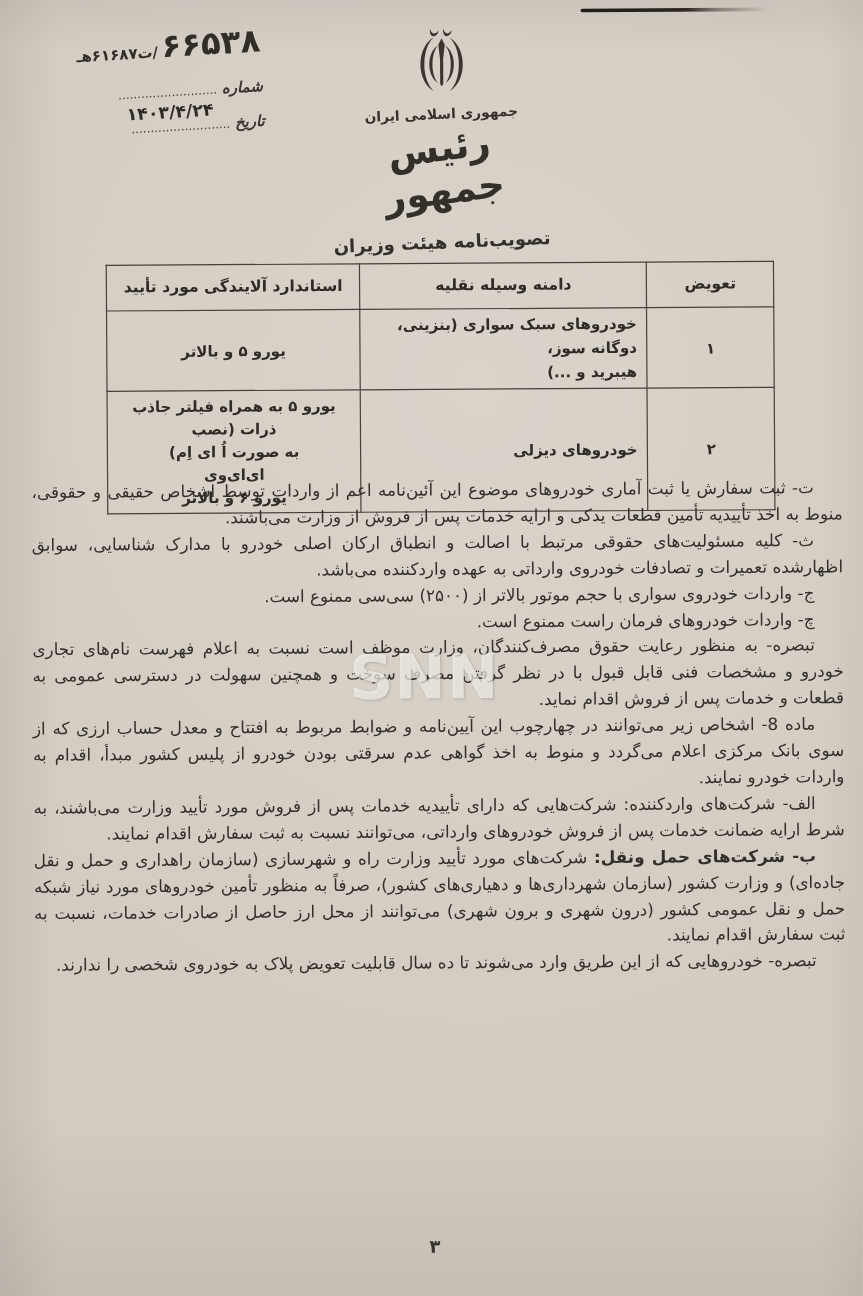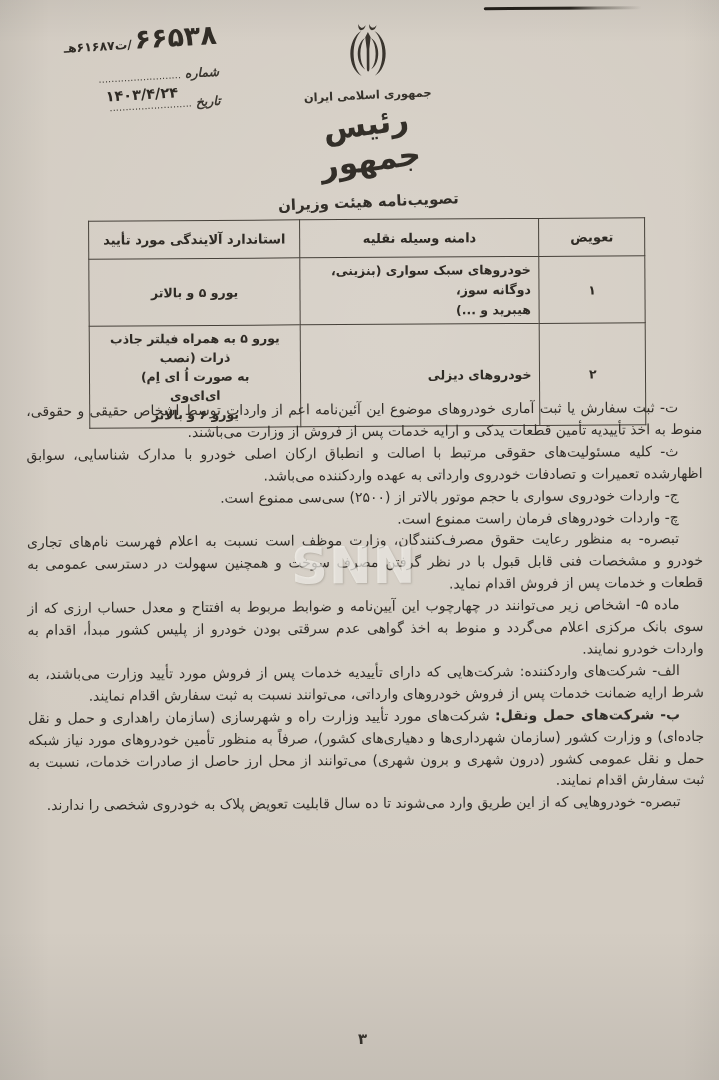--- a/index.html
+++ b/index.html
@@ -122,21 +122,21 @@
     </tr>
   </tbody>
     </table>
 
   <div class="bodytext">
     <p><span>ت-</span><span> ثبت سفارش یا ثبت آماری خودروهای موضوع این آئین‌نامه اعم از واردات توسط اشخاص حقیقی و حقوقی، منوط به اخذ تأییدیه تأمین قطعات یدکی و ارایه خدمات پس از فروش از وزارت می‌باشند.</span></p>
     <p><span>ث-</span><span> کلیه مسئولیت‌های حقوقی مرتبط با اصالت و انطباق ارکان اصلی خودرو با مدارک شناسایی، سوابق اظهارشده تعمیرات و تصادفات خودروی وارداتی به عهده واردکننده می‌باشد.</span></p>
     <p><span>ج-</span><span> واردات خودروی سواری با حجم موتور بالاتر از (۲۵۰۰) سی‌سی ممنوع است.</span></p>
     <p><span>چ-</span><span> واردات خودروهای فرمان راست ممنوع است.</span></p>
     <p><span>تبصره-</span><span> به منظور رعایت حقوق مصرف‌کنندگان، وزارت موظف است نسبت به اعلام فهرست نام‌های تجاری خودرو و مشخصات فنی قابل قبول با در نظر گرفتن مصرف سوخت و همچنین سهولت در دسترسی عمومی به قطعات و خدمات پس از فروش اقدام نماید.</span></p>
-    <p><span>ماده ۵-</span><span> اشخاص زیر می‌توانند در چهارچوب این آیین‌نامه و ضوابط مربوط به افتتاح و معدل حساب ارزی که از سوی بانک مرکزی اعلام می‌گردد و منوط به اخذ گواهی عدم سرقتی بودن خودرو از پلیس کشور مبدأ، اقدام به واردات خودرو نمایند.</span></p>
+    <p><span>ماده 8-</span><span> اشخاص زیر می‌توانند در چهارچوب این آیین‌نامه و ضوابط مربوط به افتتاح و معدل حساب ارزی که از سوی بانک مرکزی اعلام می‌گردد و منوط به اخذ گواهی عدم سرقتی بودن خودرو از پلیس کشور مبدأ، اقدام به واردات خودرو نمایند.</span></p>
     <p><span>الف-</span><span> شرکت‌های واردکننده: شرکت‌هایی که دارای تأییدیه خدمات پس از فروش مورد تأیید وزارت می‌باشند، به شرط ارایه ضمانت خدمات پس از فروش خودروهای وارداتی، می‌توانند نسبت به ثبت سفارش اقدام نمایند.</span></p>
     <p><span class="lead-bold">ب- شرکت‌های حمل ونقل:</span><span> شرکت‌های مورد تأیید وزارت راه و شهرسازی (سازمان راهداری و حمل و نقل جاده‌ای) و وزارت کشور (سازمان شهرداری‌ها و دهیاری‌های کشور)، صرفاً به منظور تأمین خودروهای مورد نیاز شبکه حمل و نقل عمومی کشور (درون شهری و برون شهری) می‌توانند از محل ارز حاصل از صادرات خدمات، نسبت به ثبت سفارش اقدام نمایند.</span></p>
     <p><span>تبصره-</span><span> خودروهایی که از این طریق وارد می‌شوند تا ده سال قابلیت تعویض پلاک به خودروی شخصی را ندارند.</span></p>
   </div>
 
   <div class="wm">SNN</div>
 
   <div class="pageno">۳</div>
 
 </div>

